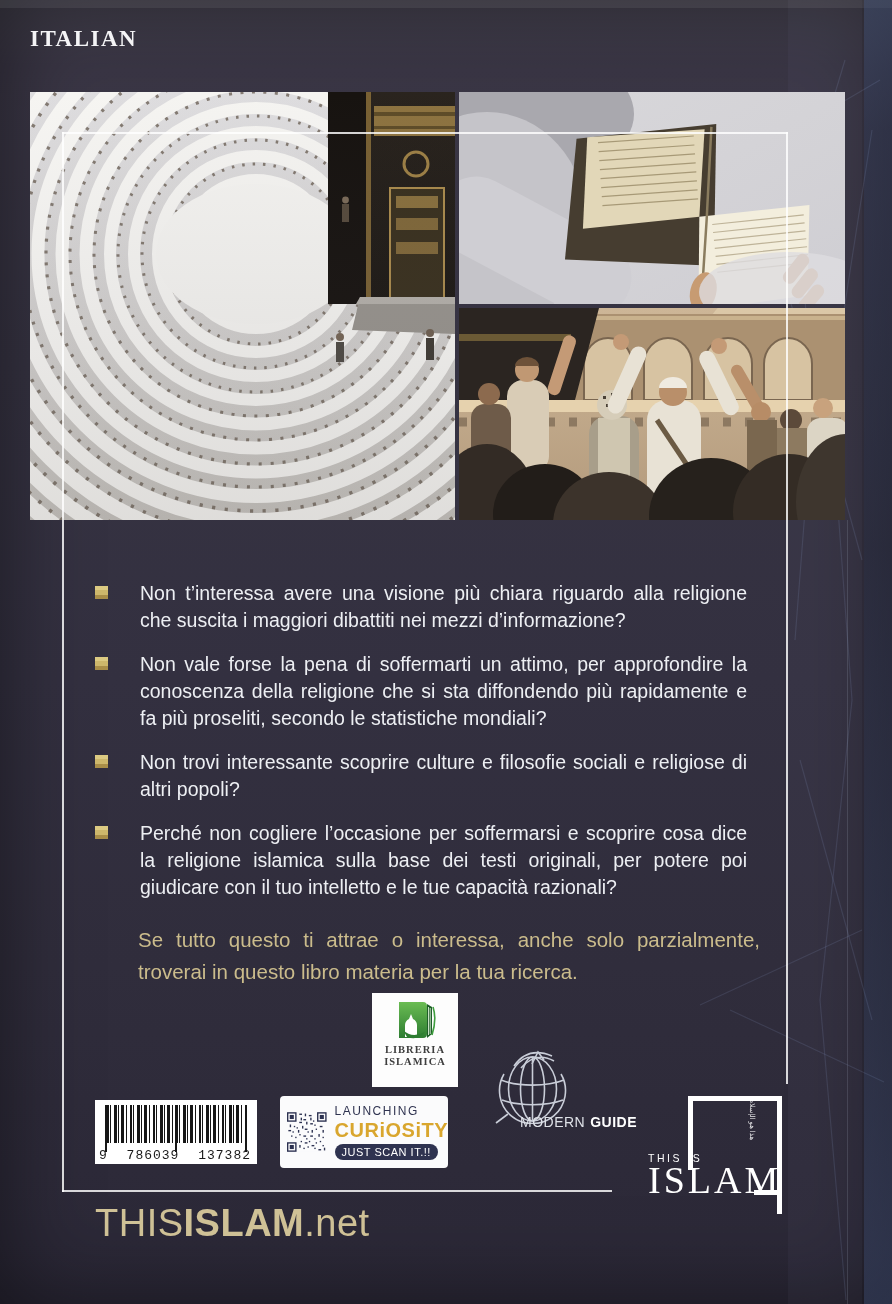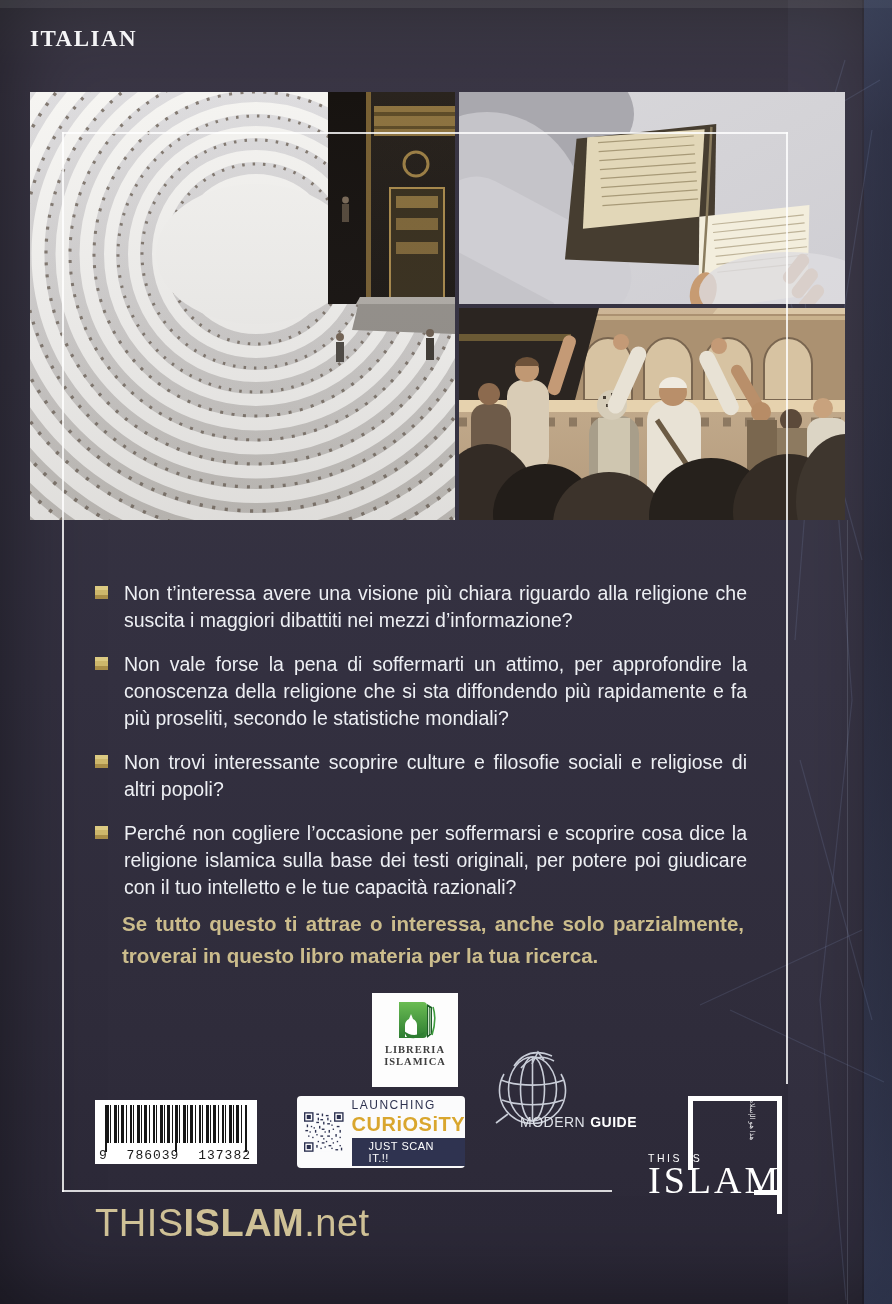--- a/index.html
+++ b/index.html
@@ -28,53 +28,53 @@
   .ph.br{left:429px;top:216px;}
 
   .fl{position:absolute;background:rgba(255,255,255,.82);z-index:4;}
   .fl-top{left:62px;top:132px;width:726px;height:2px;}
   .fl-left{left:62px;top:132px;width:2px;height:1060px;}
   .fl-right{left:786px;top:132px;width:2px;height:952px;}
   .fl-bottom{left:62px;top:1190px;width:550px;height:2px;}
 
   .bullets{position:absolute;left:95px;top:580px;width:652px;margin:0;padding:0;
     list-style:none;z-index:3;}
-  .bullets li{display:flex;gap:16px;margin-bottom:17px;}
+  .bullets li{display:flex;gap:32px;margin-bottom:17px;}
   .marker{flex:0 0 13px;width:13px;height:13px;margin-top:6px;
     background:linear-gradient(180deg,#dcca82 0 30%,#cdb76b 30% 68%,#a98e48 68% 100%);}
   .bullets p{margin:0;font-size:19.5px;line-height:27px;color:#edeff3;text-align:justify;}
 
-  .highlight{position:absolute;left:122px;top:908px;width:622px;margin:0;z-index:3;
-    font-size:20.5px;line-height:32px;font-weight:700;color:#cbbc8c;text-align:justify;}
+  .highlight{position:absolute;left:122px;top:908px;width:622px;margin:16px;z-index:3;
+    font-size:20.5px;line-height:32px;font-weight:400;color:#cbbc8c;text-align:justify;}
 
   .libreria{position:absolute;left:372px;top:993px;width:86px;height:94px;background:#fdfdfd;
     text-align:center;z-index:3;}
   .libreria svg{display:block;margin:6px auto 1px auto;}
   .lib-t{font-family:"Liberation Serif",serif;font-weight:700;font-size:10.5px;line-height:12px;
     letter-spacing:1px;color:#3e3e3e;}
 
   .barcode{position:absolute;left:95px;top:1100px;width:162px;height:64px;background:#fff;z-index:3;}
   .bars{position:absolute;left:12px;right:12px;top:5px;height:38px;
     background:repeating-linear-gradient(90deg,
       #161616 0 2px,#fff 2px 3px,#161616 3px 4px,#fff 4px 7px,
       #161616 7px 10px,#fff 10px 11px,#161616 11px 12px,#fff 12px 14px,
       #161616 14px 17px,#fff 17px 19px,#161616 19px 20px,#fff 20px 23px);}
   .guard{position:absolute;top:5px;width:2px;height:47px;background:#161616;}
   .g1{left:10px;} .g2{left:calc(50% - 1px);} .g3{right:10px;}
   .nums{position:absolute;left:4px;right:6px;bottom:1px;display:flex;justify-content:space-between;
     font-family:"Liberation Mono",monospace;font-size:13px;letter-spacing:1px;color:#1a1a1a;
     background:transparent;}
 
-  .qr{position:absolute;left:297px;top:1096px;width:168px;height:72px;background:#fbfbfc;
+  .qr{position:absolute;left:280px;top:1096px;width:168px;height:72px;background:#fbfbfc;
     border-radius:4px;display:flex;align-items:center;padding:0 0 0 7px;box-sizing:border-box;
     gap:8px;z-index:3;}
   .qr-right{display:flex;flex-direction:column;align-items:flex-start;}
   .qr-launch{font-size:12px;letter-spacing:1.5px;color:#2f3350;}
   .qr-brand{font-size:20px;font-weight:700;letter-spacing:.5px;color:#d9a62e;margin:1px 0 2px 0;}
-  .qr-tag{background:#2f3350;color:#fff;font-size:11px;letter-spacing:.5px;padding:2px 17px;}
+  .qr-tag{background:#2f3350;color:#fff;font-size:11px;letter-spacing:.5px;padding:2px 7px;border-radius:8px;}
 
   .mguide{position:absolute;left:488px;top:1044px;width:160px;height:92px;z-index:3;}
   .mg-text{position:absolute;left:32px;top:70px;font-size:14px;color:#dfe2e8;letter-spacing:.5px;white-space:nowrap;}
   .mg2{font-weight:700;color:#fff;margin-left:5px;}
 
   .tii{position:absolute;left:648px;top:1078px;width:158px;height:132px;z-index:3;color:#fff;}
   .tii-bar{position:absolute;background:#fff;}
   .tii-top{left:40px;top:18px;width:94px;height:5px;}
   .tii-rightb{left:129px;top:18px;width:5px;height:118px;}
   .tii-leftb{left:40px;top:18px;width:5px;height:74px;}

